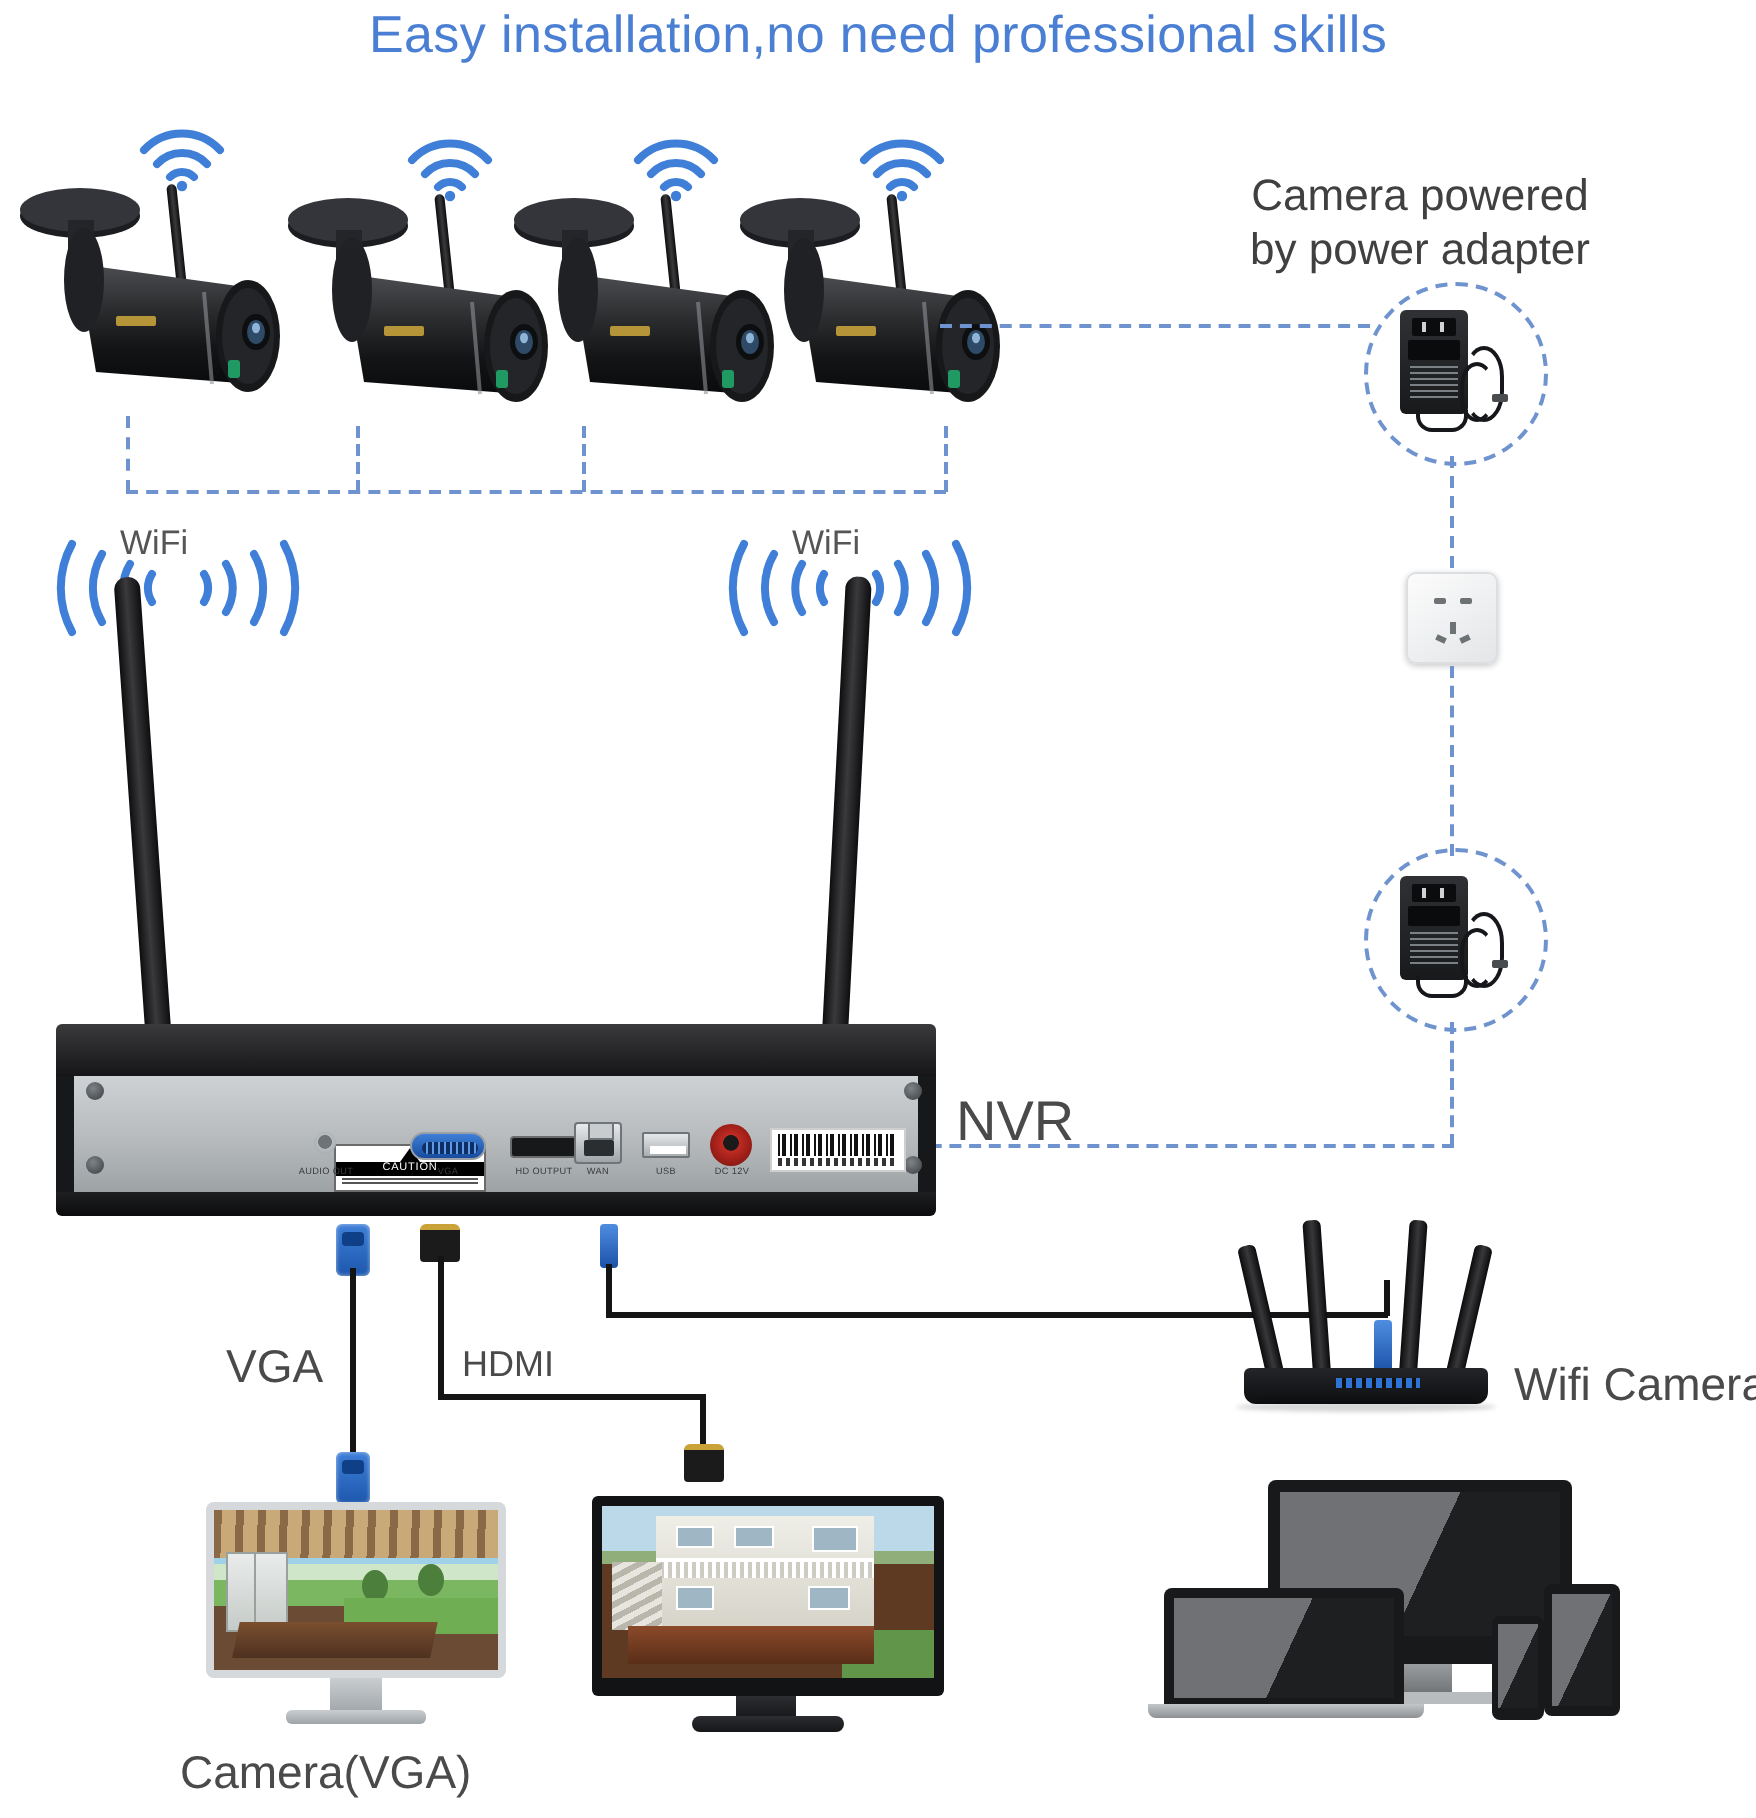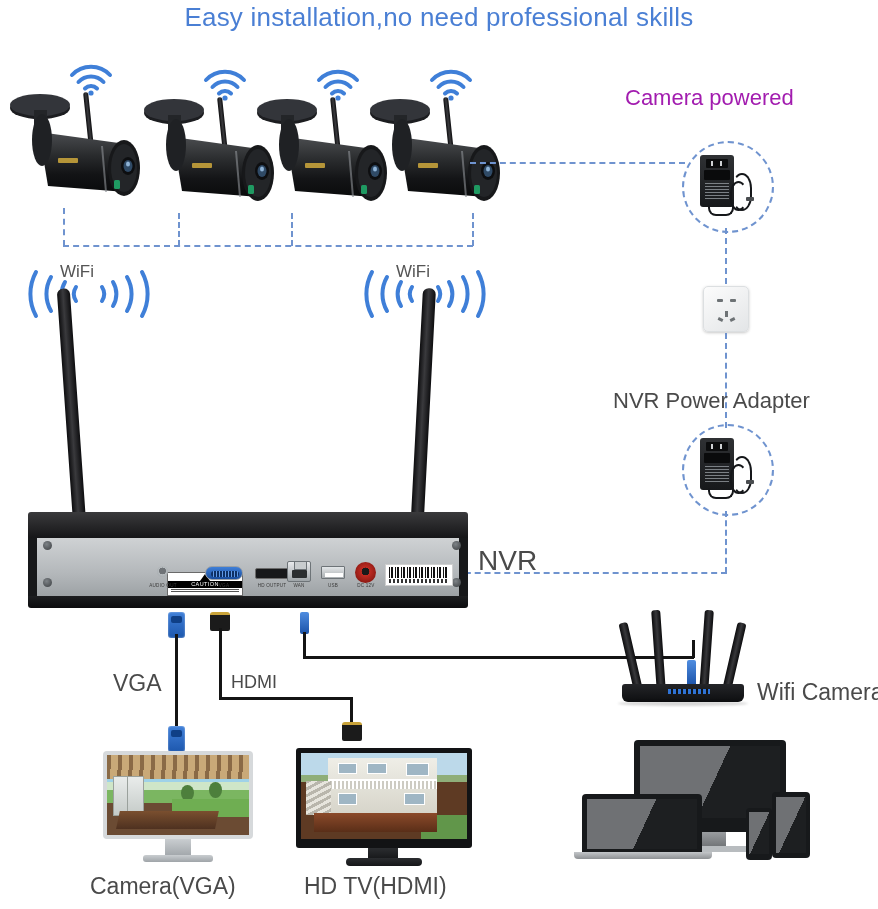--- a/index.html
+++ b/index.html
@@ -4,21 +4,21 @@
 <style>
   html,body{margin:0;padding:0;background:#fff;}
   body{width:878px;height:909px;position:relative;overflow:hidden;
        font-family:"Liberation Sans","DejaVu Sans",sans-serif;}
   .stage{position:absolute;left:0;top:0;width:878px;height:909px;}
   .abs{position:absolute;}
   
   #title{left:0;top:2px;width:878px;text-align:center;color:#4a7fd4;
          font-size:26px;letter-spacing:.2px;white-space:nowrap;}
   .label{color:#4a4a4a;font-size:22px;white-space:nowrap;}
-  #lbl-cam-power{left:625px;top:85px;line-height:1.22;text-align:center;font-size:22px;color:#a21caf;}
+  #lbl-cam-power{left:625px;top:85px;line-height:1.22;text-align:center;font-size:22px;color:#404040;}
   #lbl-nvr-adapter{left:613px;top:388px;}
   #lbl-nvr{left:478px;top:545px;font-size:28px;}
   #lbl-vga{left:113px;top:670px;font-size:23px;}
   #lbl-hdmi{left:231px;top:672px;font-size:18px;}
   #lbl-router{left:757px;top:679px;font-size:23px;}
   #lbl-monitor{left:90px;top:873px;font-size:23px;}
   #lbl-tv{left:304px;top:873px;font-size:23px;}
   #lbl-p2p{left:503px;top:873px;font-size:23px;}
   .wifi-word{color:#555;font-size:17px;}
   #wifi-word-1{left:60px;top:262px;}
@@ -291,20 +291,21 @@
 
   <div class="abs dash-h" style="left:63px;top:245px;width:410px;"></div>
   <div class="abs dash-v" style="left:63px;top:208px;height:38px;"></div>
   <div class="abs dash-v" style="left:178px;top:213px;height:33px;"></div>
   <div class="abs dash-v" style="left:291px;top:213px;height:33px;"></div>
   <div class="abs dash-v" style="left:472px;top:213px;height:33px;"></div>
   <div class="abs dash-h" style="left:470px;top:162px;width:215px;"></div>
 
   <div class="abs" id="lbl-cam-power">
     <div>Camera powered</div>
+    <div>by power adapter</div>
   </div>
 
   <div class="abs dcircle" style="left:682px;top:141px;width:88px;height:88px;"></div>
   <div class="abs adapter" style="left:700px;top:155px;width:56px;height:60px;">
     <div class="ad-body">
         <div class="ad-prongs"></div>
         <div class="ad-win"></div>
         <div class="ad-txt"></div>
       </div>
     <div class="ad-cord" style="left:32px;top:18px;width:16px;height:34px;border-left-color:transparent;"></div>
@@ -316,21 +317,20 @@
 
   <div class="abs outlet" style="left:703px;top:286px;">
     <div class="h2 l"></div>
       <div class="h2 r"></div>
     <div class="g"></div>
       <div class="s l"></div>
       <div class="s r"></div>
   </div>
   <div class="abs dash-v" style="left:725px;top:333px;height:95px;"></div>
 
-  <div class="abs label" id="lbl-nvr-adapter">NVR Power Adapter</div>
   <div class="abs dcircle" style="left:682px;top:424px;width:88px;height:88px;"></div>
   <div class="abs adapter" style="left:700px;top:438px;width:56px;height:60px;">
     <div class="ad-body">
         <div class="ad-prongs"></div>
         <div class="ad-win"></div>
         <div class="ad-txt"></div>
       </div>
     <div class="ad-cord" style="left:32px;top:18px;width:16px;height:34px;border-left-color:transparent;"></div>
     <div class="ad-cord" style="left:30px;top:26px;width:13px;height:26px;border-right-color:transparent;"></div>
     <div class="abs" style="left:46px;top:42px;width:8px;height:4px;background:#4a4d50;border-radius:1px;"></div>
@@ -472,21 +472,20 @@
           <div class="win" style="left:62%;top:46%;width:13%;height:15%;"></div>
           <div class="stair"></div>
             <div class="grass"></div>
             <div class="deck"></div>
         </div>
       </div>
     </div>
     <div class="stand dark" style="left:72px;top:100px;width:30px;height:12px;"></div>
     <div class="stand dark" style="left:50px;top:110px;width:76px;height:8px;border-radius:4px;"></div>
   </div>
-  <div class="abs label" id="lbl-tv">HD TV(HDMI)</div>
 
   <div class="abs" style="left:572px;top:740px;width:250px;height:125px;">
     <div class="dev-bezel" style="left:62px;top:0;width:152px;height:92px;">
       <div class="dev-screen" style="left:6px;top:6px;width:140px;height:72px;"></div>
     </div>
     <div class="abs" style="left:122px;top:92px;width:32px;height:16px;background:linear-gradient(180deg,#9a9da0,#6d7073);"></div>
     <div class="abs" style="left:96px;top:106px;width:86px;height:6px;background:#b8bcbf;border-radius:3px;"></div>
     <div class="dev-bezel" style="left:10px;top:54px;width:120px;height:64px;">
       <div class="dev-screen" style="left:5px;top:5px;width:110px;height:50px;"></div>
     </div>

